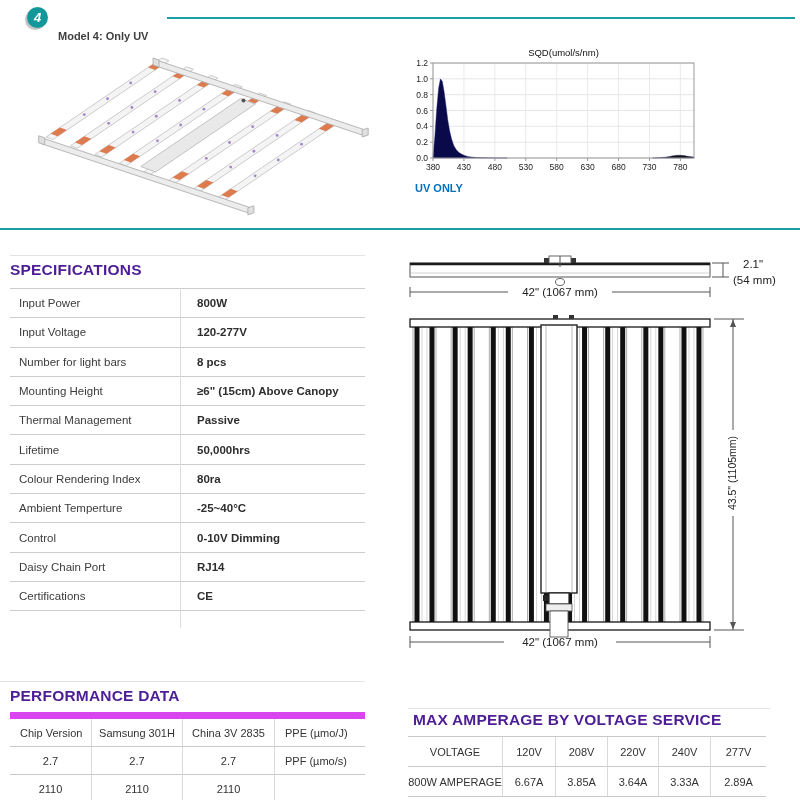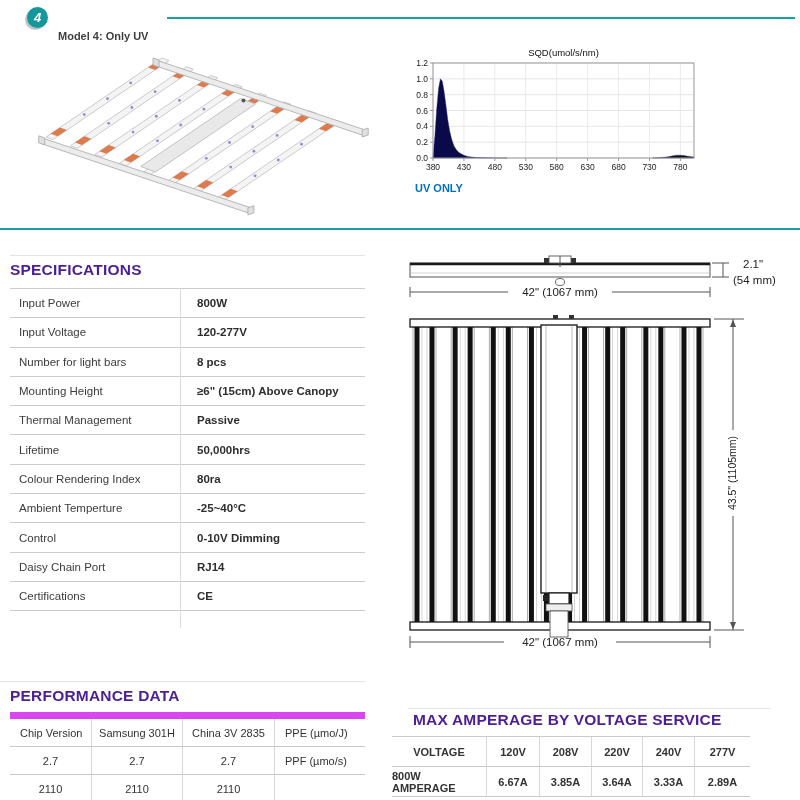--- a/index.html
+++ b/index.html
@@ -27,23 +27,23 @@
   
   #perf-table{left:10px;top:712px;width:355px;display:grid;
               grid-template-columns:82px 91px 92px 90px;grid-auto-rows:28px;
               border-top:7px solid #d946ef;}
   .pt-cell{display:flex;align-items:center;justify-content:center;font-size:11px;color:#333;
            border-bottom:1px solid #c9c9c9;border-right:1px solid #d9d9d9;}
   .pt-cell:nth-child(4n){border-right:none;}
   .pt-cell.left{justify-content:flex-start;padding-left:10px;box-sizing:border-box;}
   .pt-cell.bold{font-weight:400;}
   
-  #amp-table{left:392px;top:736px;width:358px;display:grid;
+  #amp-table{left:408px;top:736px;width:358px;display:grid;
              grid-template-columns:95px 53px 52px 51px 52px 55px;grid-auto-rows:30px;
-             border-top:1px solid #c9c9c9;font-weight:bold;}
+             border-top:1px solid #c9c9c9;}
   .at-cell{display:flex;align-items:center;justify-content:center;font-size:11px;color:#333;
            border-bottom:1px solid #c9c9c9;border-right:1px solid #d9d9d9;}
   .at-cell:nth-child(6n){border-right:none;}
   svg{font-family:"Liberation Sans",sans-serif;}
 </style>
 </head>
 <body>
 
 <div id="page">
 

